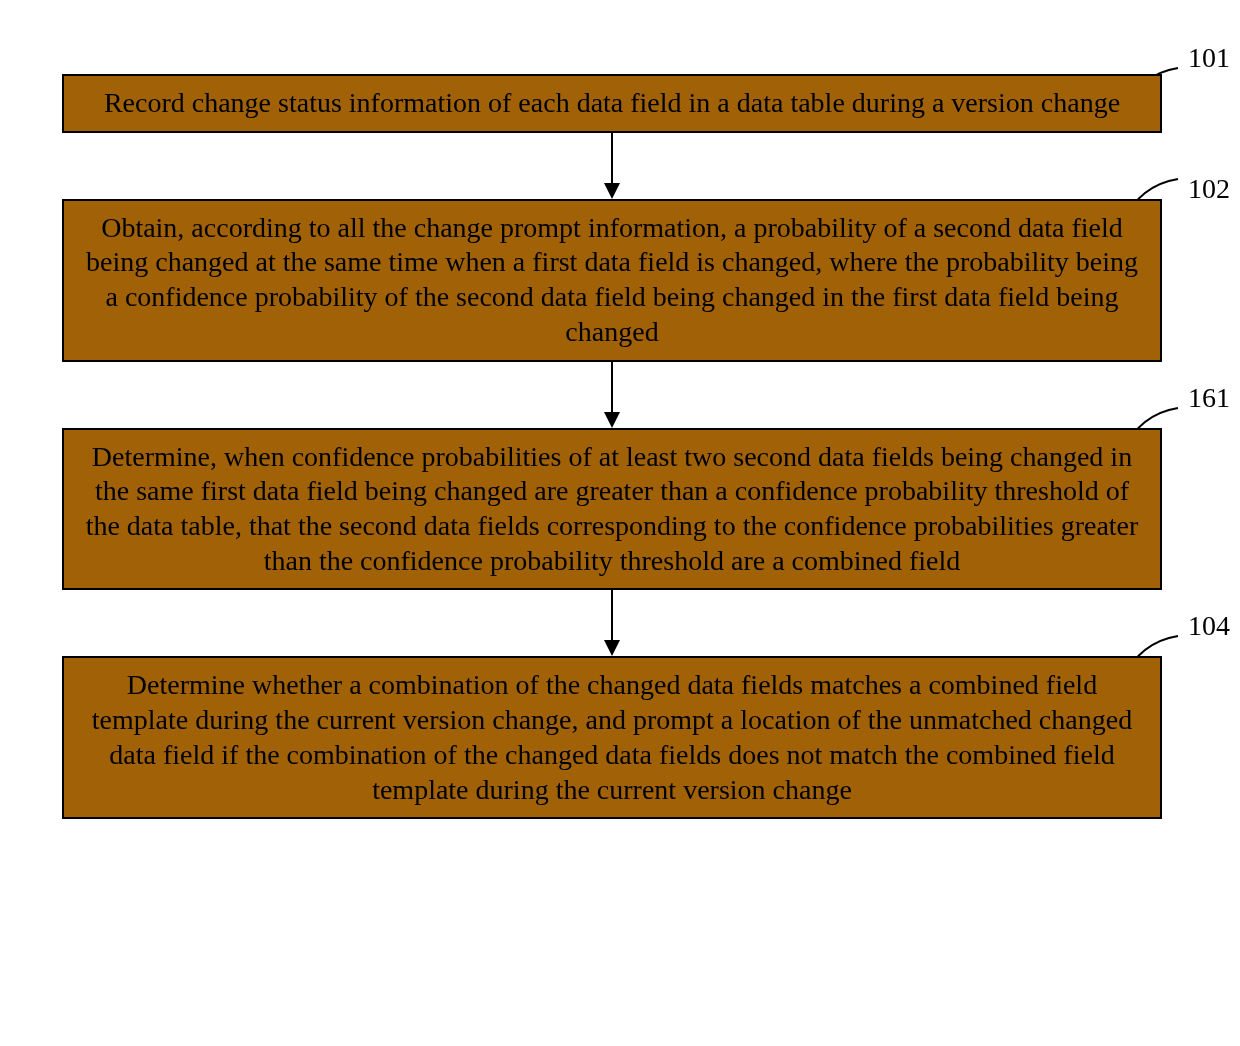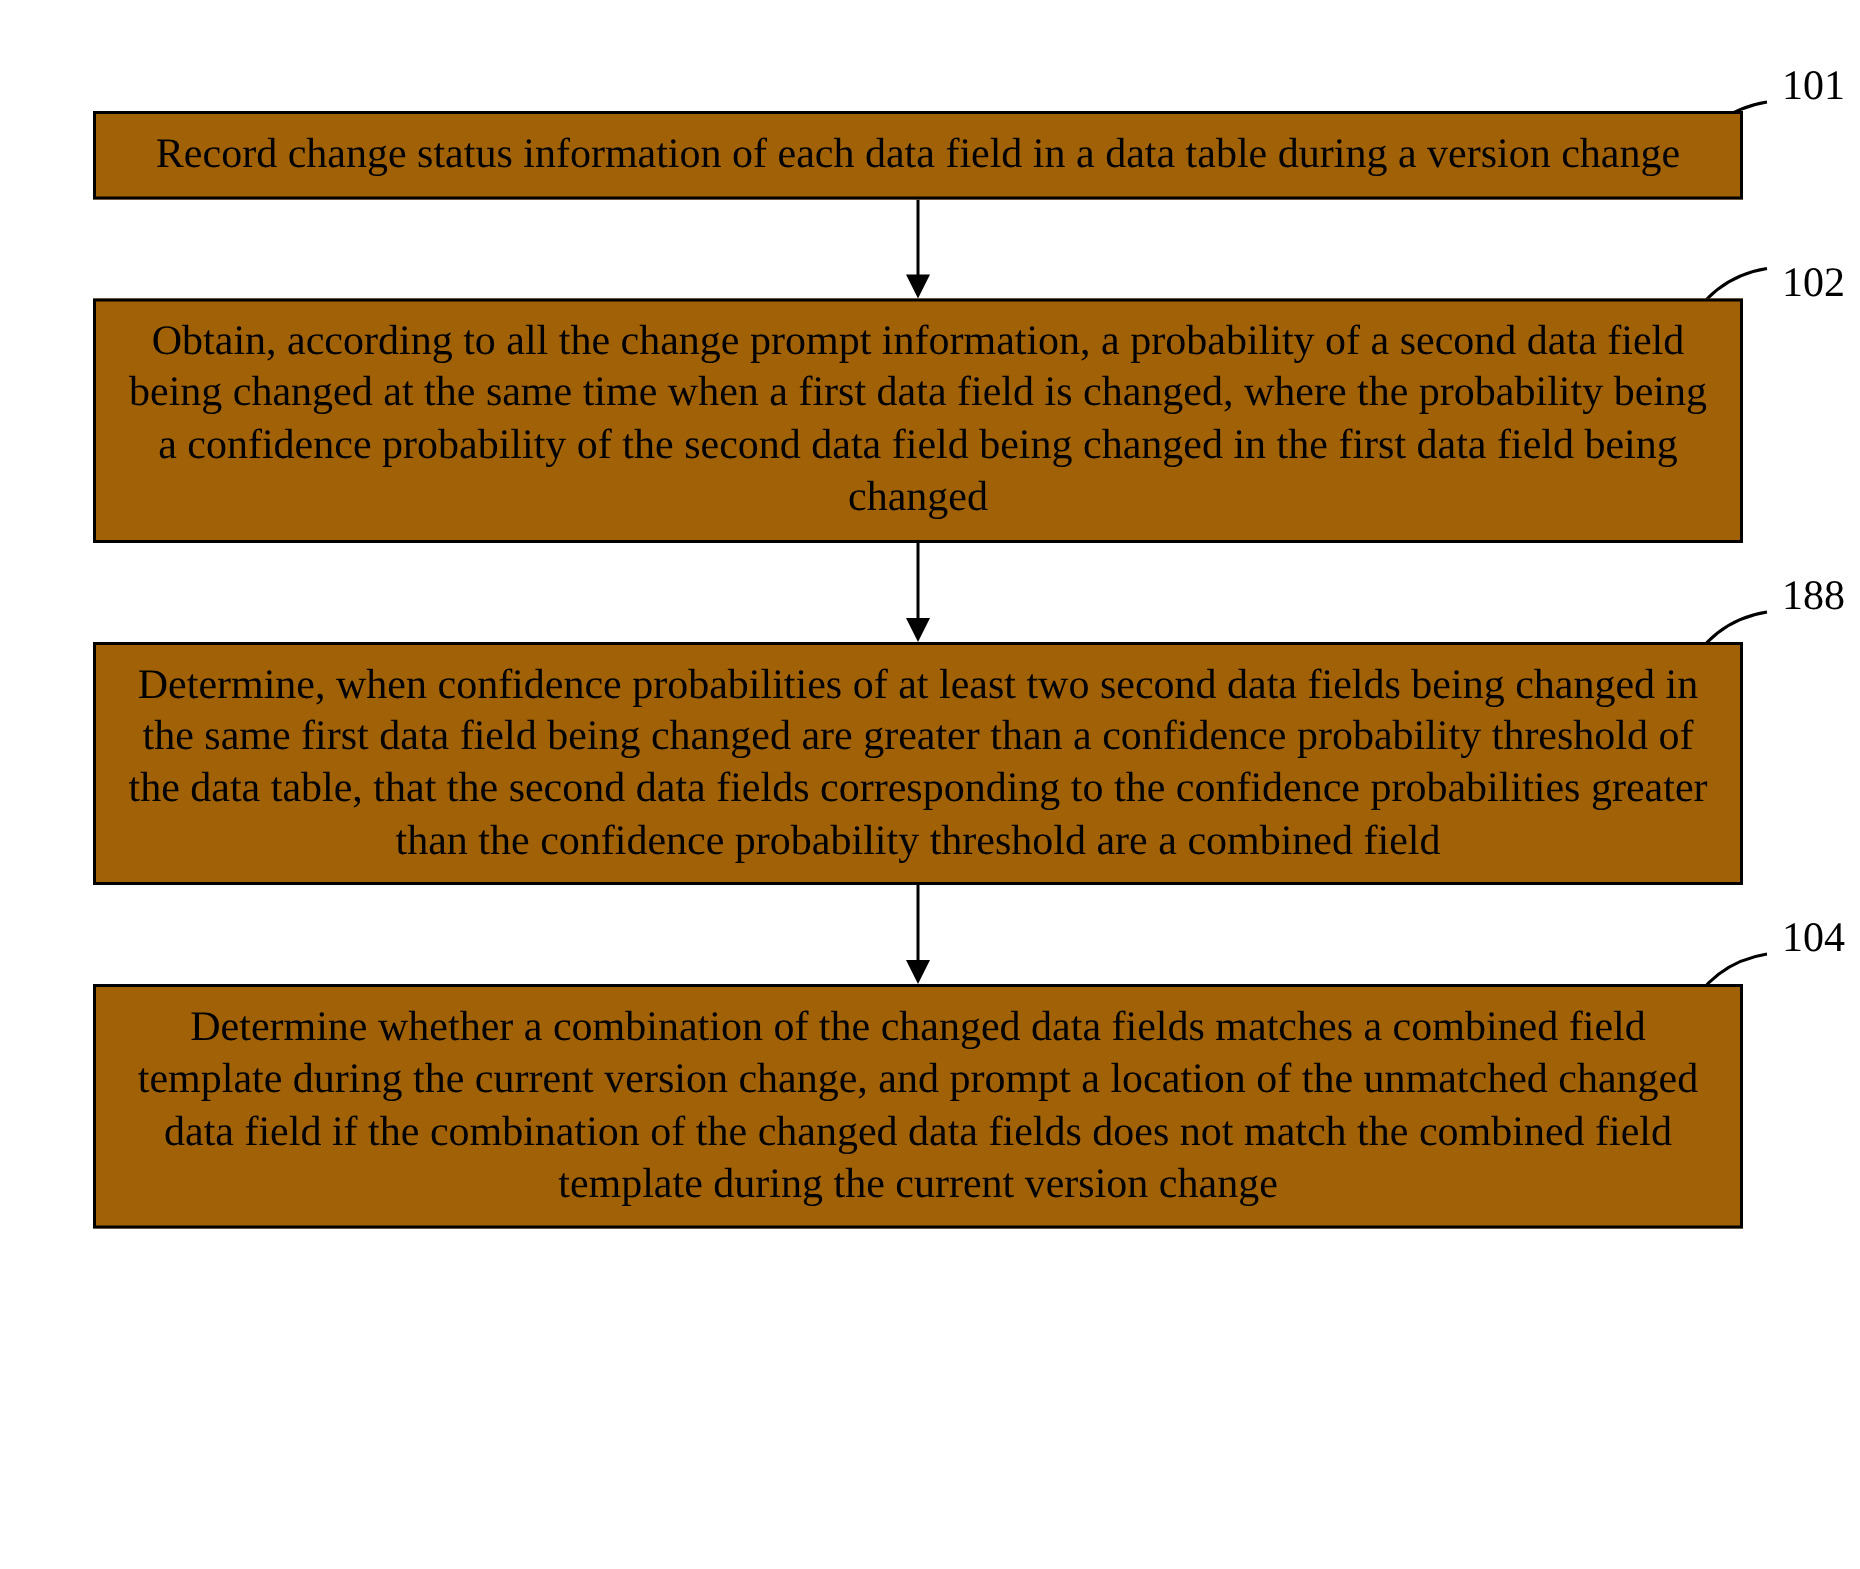--- a/index.html
+++ b/index.html
@@ -81,21 +81,21 @@
     <svg class="arrow" width="30" height="66">
       <line x1="15" y1="0" x2="15" y2="52" stroke="#000" stroke-width="2"></line>
       <polygon points="15,66 7,50 23,50" fill="#000"></polygon>
     </svg>
   </div>
 
   <div style="position:relative;">
     <svg class="leader" style="right:-8px; top:-24px;" width="60" height="50">
       <path d="M2 48 Q 20 10 58 4" stroke="#000" stroke-width="2" fill="none"></path>
     </svg>
-    <div class="label" style="right:-58px; top:-46px;">188</div>
+    <div class="label" style="right:-58px; top:-46px;">161</div>
     <div class="box">
       <span>Determine, when confidence probabilities of at least two second data fields being changed in the same first data field being changed are greater than a confidence probability threshold of the data table, that the second data fields corresponding to the confidence probabilities greater than the confidence probability threshold are a combined field</span>
     </div>
   </div>
 
   <div class="arrow-wrap">
     <svg class="arrow" width="30" height="66">
       <line x1="15" y1="0" x2="15" y2="52" stroke="#000" stroke-width="2"></line>
       <polygon points="15,66 7,50 23,50" fill="#000"></polygon>
     </svg>

